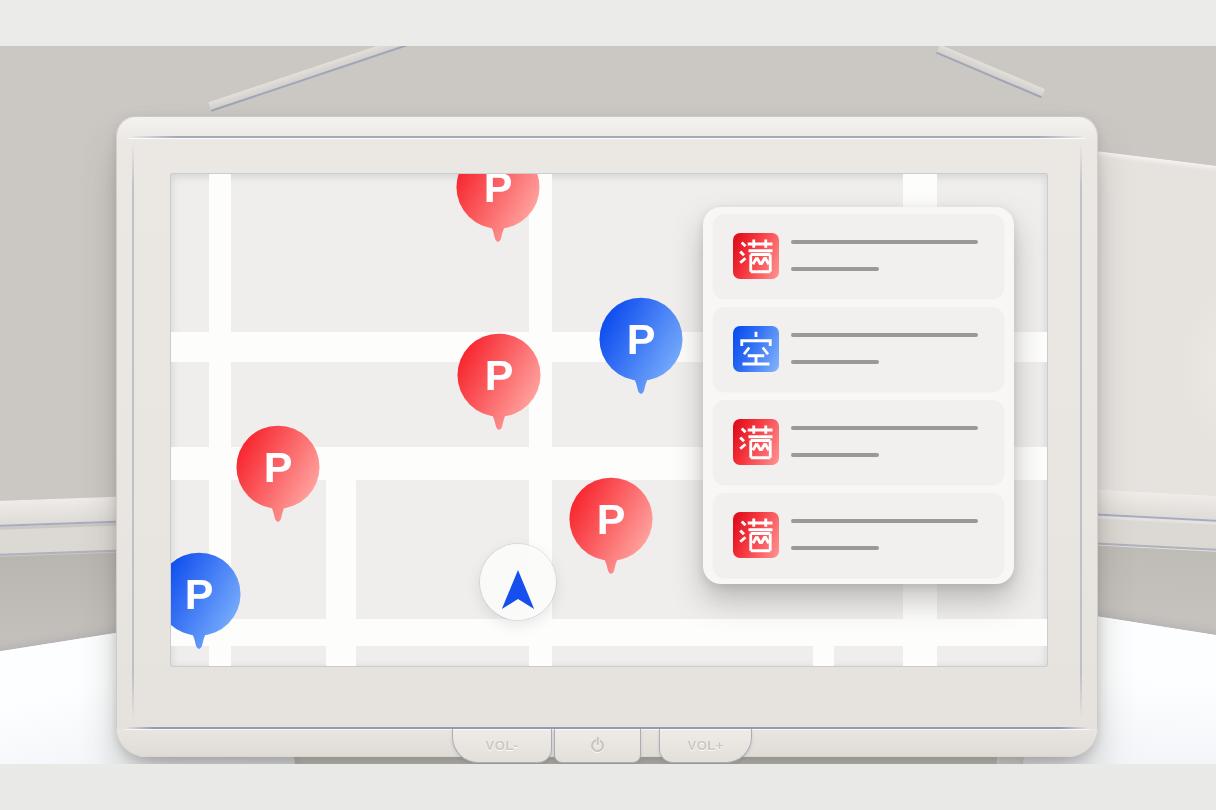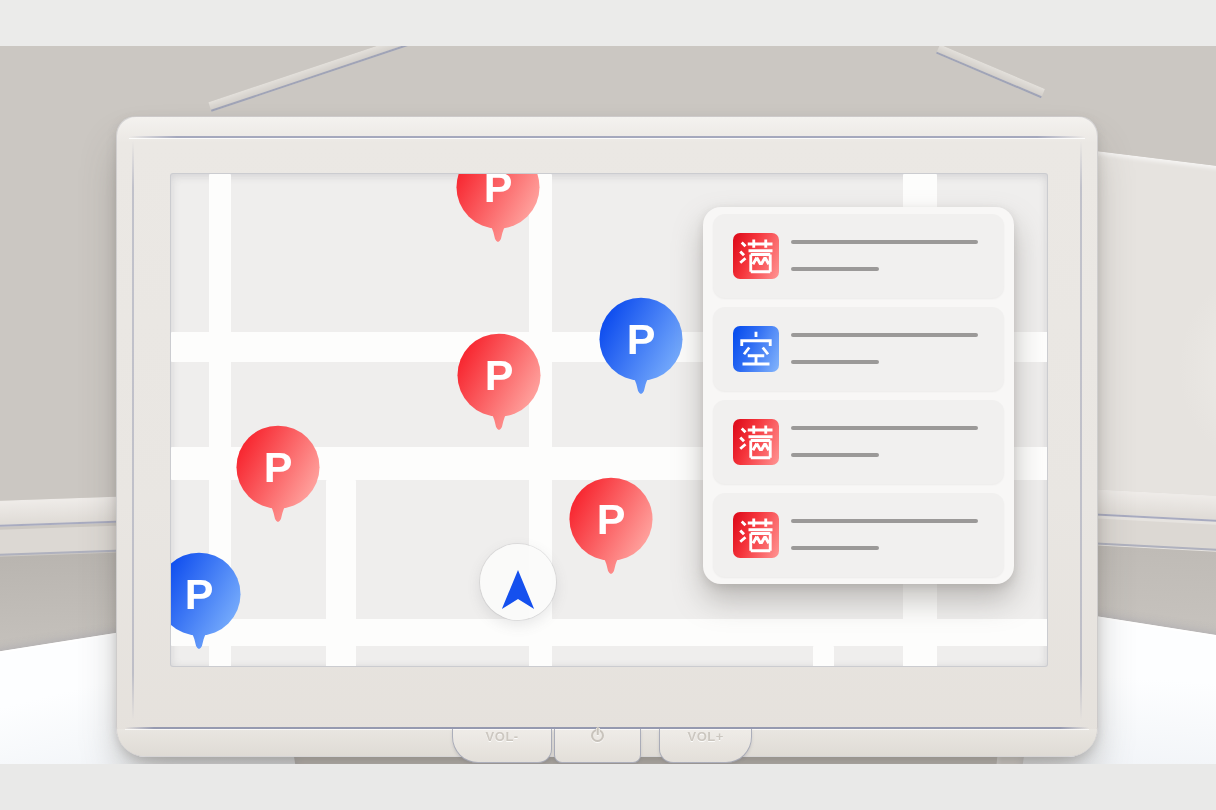--- a/index.html
+++ b/index.html
@@ -95,21 +95,21 @@
   .badge-text{position:absolute;width:1px;height:1px;overflow:hidden;opacity:0;}
   .line{position:absolute;left:78px;height:4px;border-radius:2px;background:var(--placeholder-line);}
   .line-1{top:26px;width:187px;}
   .line-2{top:53px;width:88px;}
 
   
   .button-bar{position:absolute;left:335px;top:612px;width:300px;height:34px;display:flex;z-index:4;}
   .hw-btn{height:100%;background:linear-gradient(180deg,#EFECE8,#E3DFD9);
     border:1.5px solid rgba(118,124,150,.55);border-top:none;
     box-shadow:inset 0 1px 0 rgba(255,255,255,.7),0 2px 3px rgba(100,100,110,.18);
-    display:flex;align-items:flex-start;justify-content:center;}
+    display:flex;align-items:center;justify-content:center;}
   .btn-left{width:106px;border-radius:0 0 14px 26px;}
   .btn-mid{width:92px;margin-left:2px;border-radius:0 0 8px 8px;}
   .btn-right{width:98px;margin-left:18px;border-radius:0 0 26px 14px;}
   .hw-label{font-size:13px;font-weight:bold;letter-spacing:.5px;color:#CCC7C0;
     text-shadow:0 1px 0 rgba(255,255,255,.85);}
   .power-icon{display:inline-block;width:13px;height:13px;border:2px solid #C8C3BC;border-radius:50%;
     position:relative;box-shadow:0 1px 0 rgba(255,255,255,.8);}
   .power-icon::before{content:"";position:absolute;left:50%;top:-3px;transform:translateX(-50%);
     width:4px;height:5px;background:#E9E6E1;}
   .power-stem{position:absolute;left:50%;top:-4px;transform:translateX(-50%);

